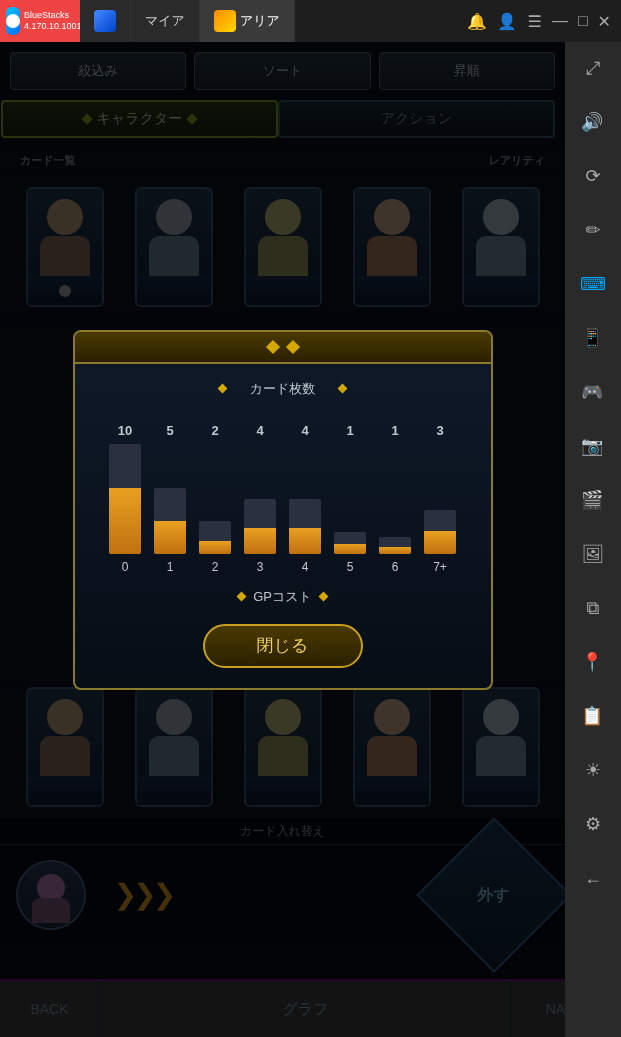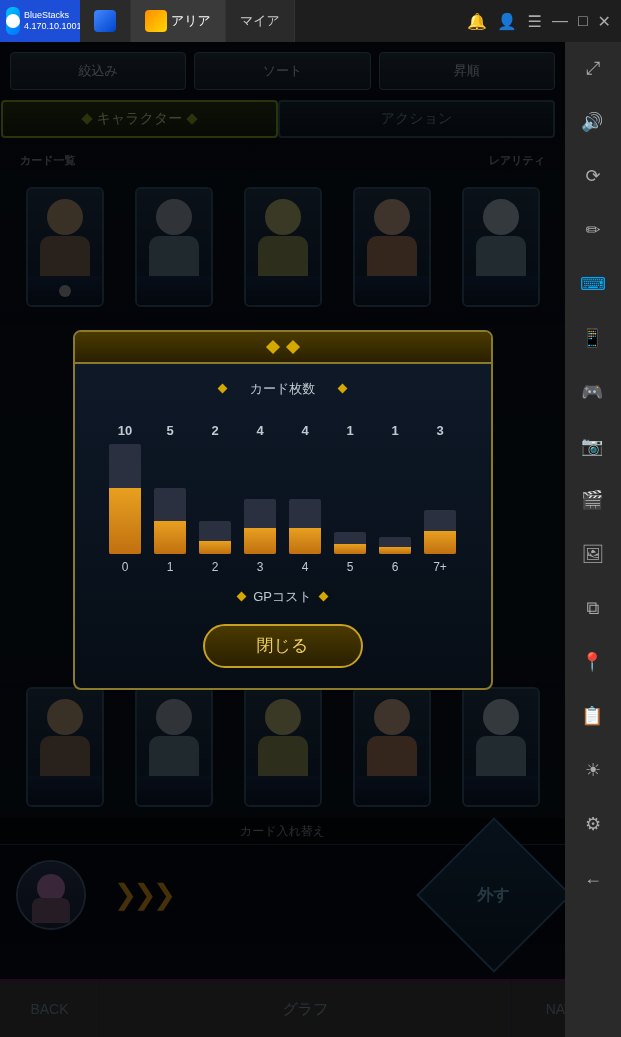--- a/index.html
+++ b/index.html
@@ -18,21 +18,21 @@
       top: 0; left: 0; right: 0;
       height: 42px;
       background: #1e1e1e;
       display: flex;
       align-items: center;
       z-index: 100;
     }
     .bs-logo {
       width: 80px;
       height: 42px;
-      background: #1d4ed8;
+      background: #ef4444;
       display: flex;
       align-items: center;
       padding-left: 6px;
       gap: 4px;
     }
     .bs-icon {
       width: 28px;
       height: 28px;
       background: linear-gradient(135deg, #00c4ff, #0070ff);
       border-radius: 6px;
@@ -598,26 +598,26 @@
     </div>
     <div class="bs-text">
       <div>BlueStacks</div>
       <div>4.170.10.1001</div>
     </div>
   </div>
   <div class="tab-bar">
     <div class="tab-item">
       <div class="tab-icon blue"></div>
     </div>
+    <div class="tab-item">
+      <span>マイア</span>
+    </div>
     <div class="tab-item active">
       <div class="tab-icon"></div>
       <span>アリア</span>
-    </div>
-    <div class="tab-item">
-      <span>マイア</span>
     </div>
     <div class="top-icons">
       <span class="top-icon">🔔</span>
       <span class="top-icon">👤</span>
       <span class="top-icon">☰</span>
       <span class="top-icon">—</span>
       <span class="top-icon">□</span>
       <span class="top-icon">✕</span>
     </div>
   </div>

